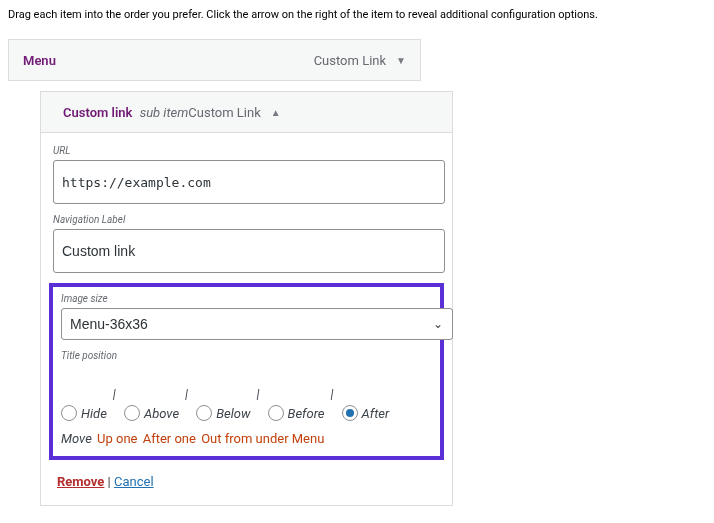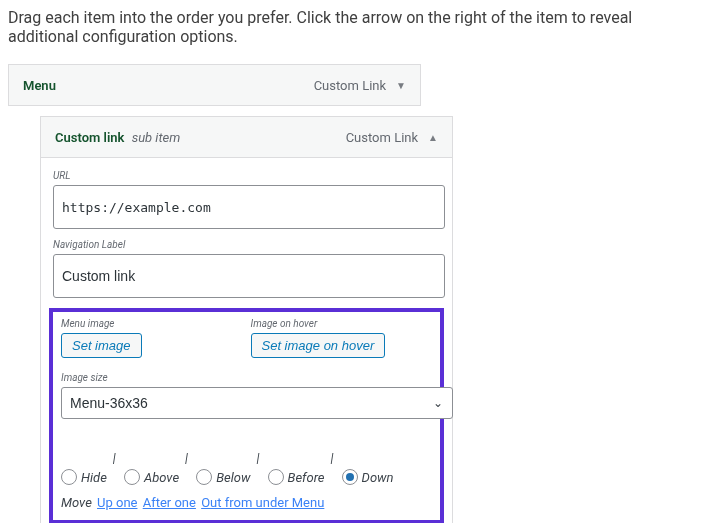--- a/index.html
+++ b/index.html
@@ -5,50 +5,50 @@
     * { box-sizing: border-box; margin: 0; padding: 0; }
     body {
       font-family: -apple-system, BlinkMacSystemFont, "Segoe UI", Roboto, sans-serif;
       font-size: 13px;
       color: #3c434a;
       background: #fff;
       padding: 8px;
       width: 714px;
     }
     .instructions {
-      font-size: 16px;
-      color: #404040;
+      font-size: 11px;
+      color: #000000;
       margin-bottom: 18px;
     }
     .menu-item {
       border: 1px solid #dcdcde;
       display: flex;
       align-items: center;
       justify-content: space-between;
       padding: 10px 14px;
       background: #f6f7f7;
       height: 42px;
       cursor: move;
     }
     .menu-item.top {
       width: 413px;
       margin-bottom: 10px;
     }
-    .menu-item-title { font-weight: 600; color: #14532d; }
+    .menu-item-title { font-weight: 600; color: #701a75; }
     .sub-label { font-style: italic; font-weight: 400; color: #646970; margin-left: 4px; }
     .menu-item-right { display: flex; align-items: center; gap: 10px; color: #646970; }
     .arrow-down, .arrow-up { font-size: 10px; color: #787c82; cursor: pointer; }
 
     .submenu-wrap { margin-left: 32px; width: 413px; }
     .submenu-header {
       border: 1px solid #dcdcde;
       display: flex;
       align-items: center;
-      justify-content: space-between;
-      padding: 10px 14px;
+      justify-content: flex-start;
+      padding: 10px 22px;
       background: #f6f7f7;
       height: 42px;
       cursor: move;
     }
     .submenu-body {
       border: 1px solid #dcdcde;
       border-top: none;
       padding: 12px 12px 16px 12px;
       background: #fff;
     }
@@ -131,21 +131,21 @@
       background: #fff;
     }
     .radio.checked::after {
       content: "";
       width: 8px; height: 8px;
       background: #2271b1;
       border-radius: 50%;
     }
     .sep { color: #3c434a; margin: 0 2px 0 0; }
     .move-row { margin-top: 10px; font-style: italic; color: #3c434a; }
-    .move-row a { color: #3b82f6; text-decoration: underline; margin-left: 2px; cursor: pointer; font-style: normal; }
+    .move-row a { color: #c2410c; margin-left: 2px; cursor: pointer; font-style: normal; }
     .bottom-actions { margin-top: 14px; padding-left: 4px; }
     .remove-link { color: #b32d2e; text-decoration: underline; cursor: pointer; font-weight: bold; }
     .cancel-link { color: #2271b1; text-decoration: underline; cursor: pointer; }
     .pipe { color: #3c434a; }
   </style>
 </head>
 <body>
 
 <p class="instructions">Drag each item into the order you prefer. Click the arrow on the right of the item to reveal additional configuration options.</p>
 
@@ -175,42 +175,33 @@
       <label class="field-label">URL</label>
       <input class="text-input mono" type="text" value="https://example.com" style="">
     </div>
 
     <div class="field-block">
       <label class="field-label">Navigation Label</label>
       <input class="text-input" type="text" value="Custom link" style="">
     </div>
 
     <div class="highlight-box">
-      <div class="two-col" style="margin-bottom:14px;">
-        <div class="col">
-          <label class="field-label">Menu image</label>
-          <button class="btn-secondary">Set image</button>
-        </div>
-        <div class="col">
-          <label class="field-label">Image on hover</label>
-          <button class="btn-secondary">Set image on hover</button>
-        </div>
-      </div>
 
       <div class="field-block">
         <label class="field-label">Image size</label>
         <div class="select-wrap">
           <select class="select-input">
             <option>Menu-36x36</option>
           </select>
           <span class="chevron">⌄</span>
         </div>
       </div>
 
       <div class="field-block" style="margin-bottom:4px;">
+        <label class="field-label">Title position</label>
         <div class="radio-row">
           <span class="radio-item">
               <span class="radio"></span>
               <span>Hide</span>
             </span>
             <span class="sep">|</span>
           <span class="radio-item">
               <span class="radio"></span>
               <span>Above</span>
             </span>
@@ -220,21 +211,21 @@
               <span>Below</span>
             </span>
             <span class="sep">|</span>
           <span class="radio-item">
               <span class="radio"></span>
               <span>Before</span>
             </span>
             <span class="sep">|</span>
           <span class="radio-item">
               <span class="radio checked"></span>
-              <span>Down</span>
+              <span>After</span>
             </span>
         </div>
       </div>
 
       <div class="move-row">
         <span>Move</span>
         <a>Up one</a>
         <a>After one</a>
         <a>Out from under Menu</a>
       </div>

